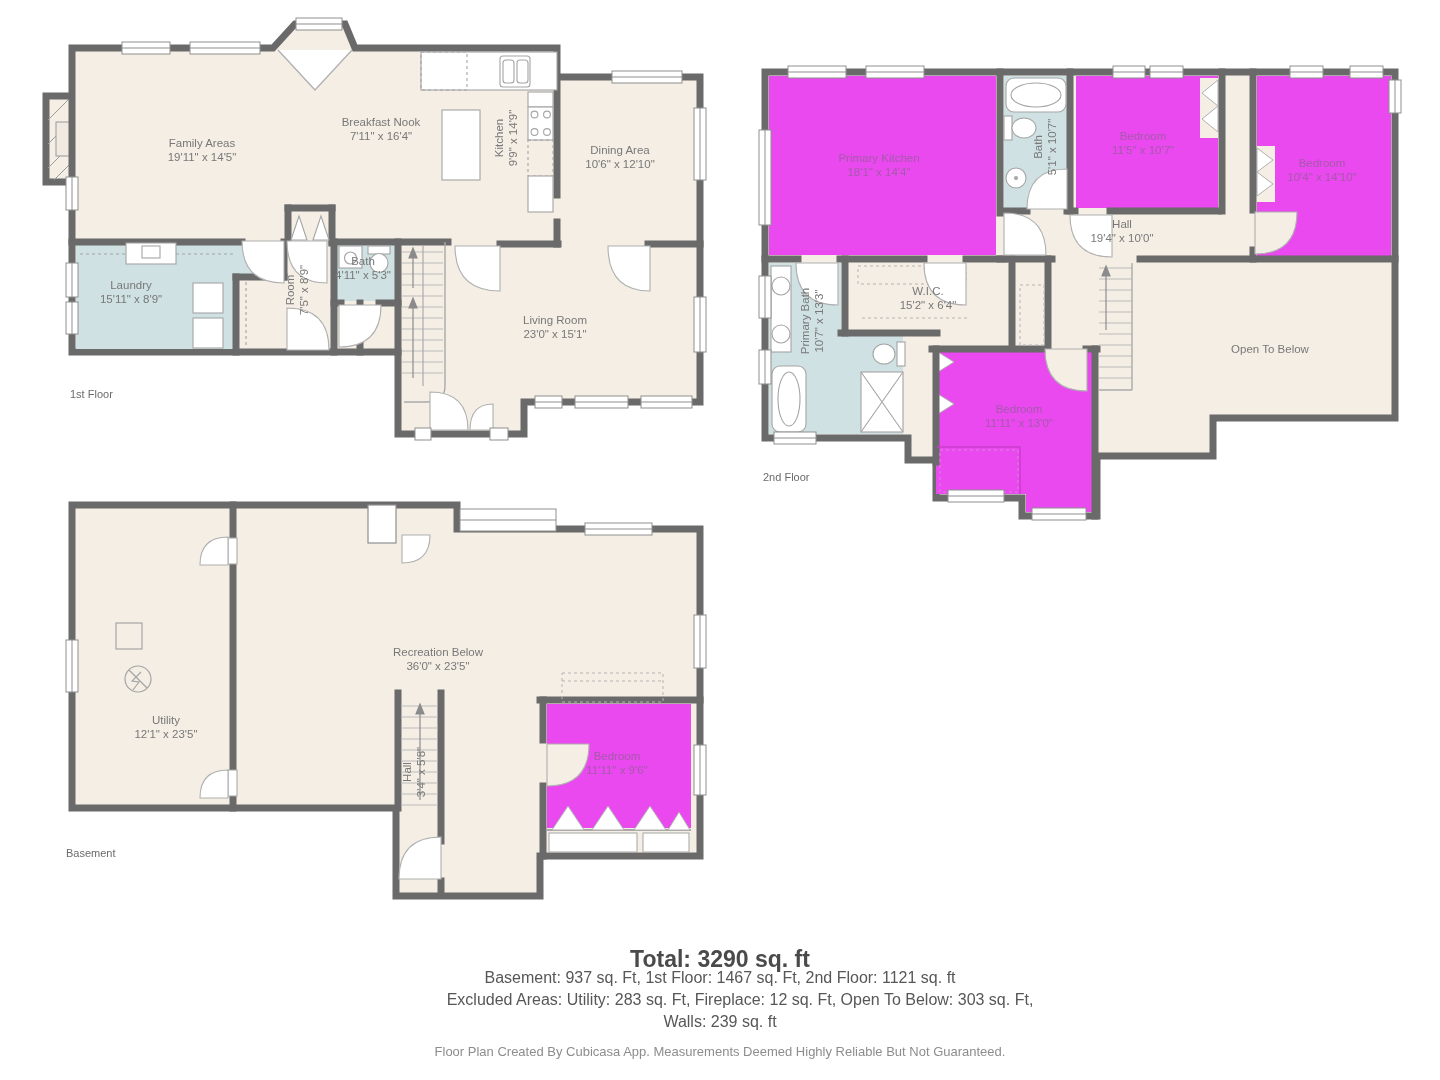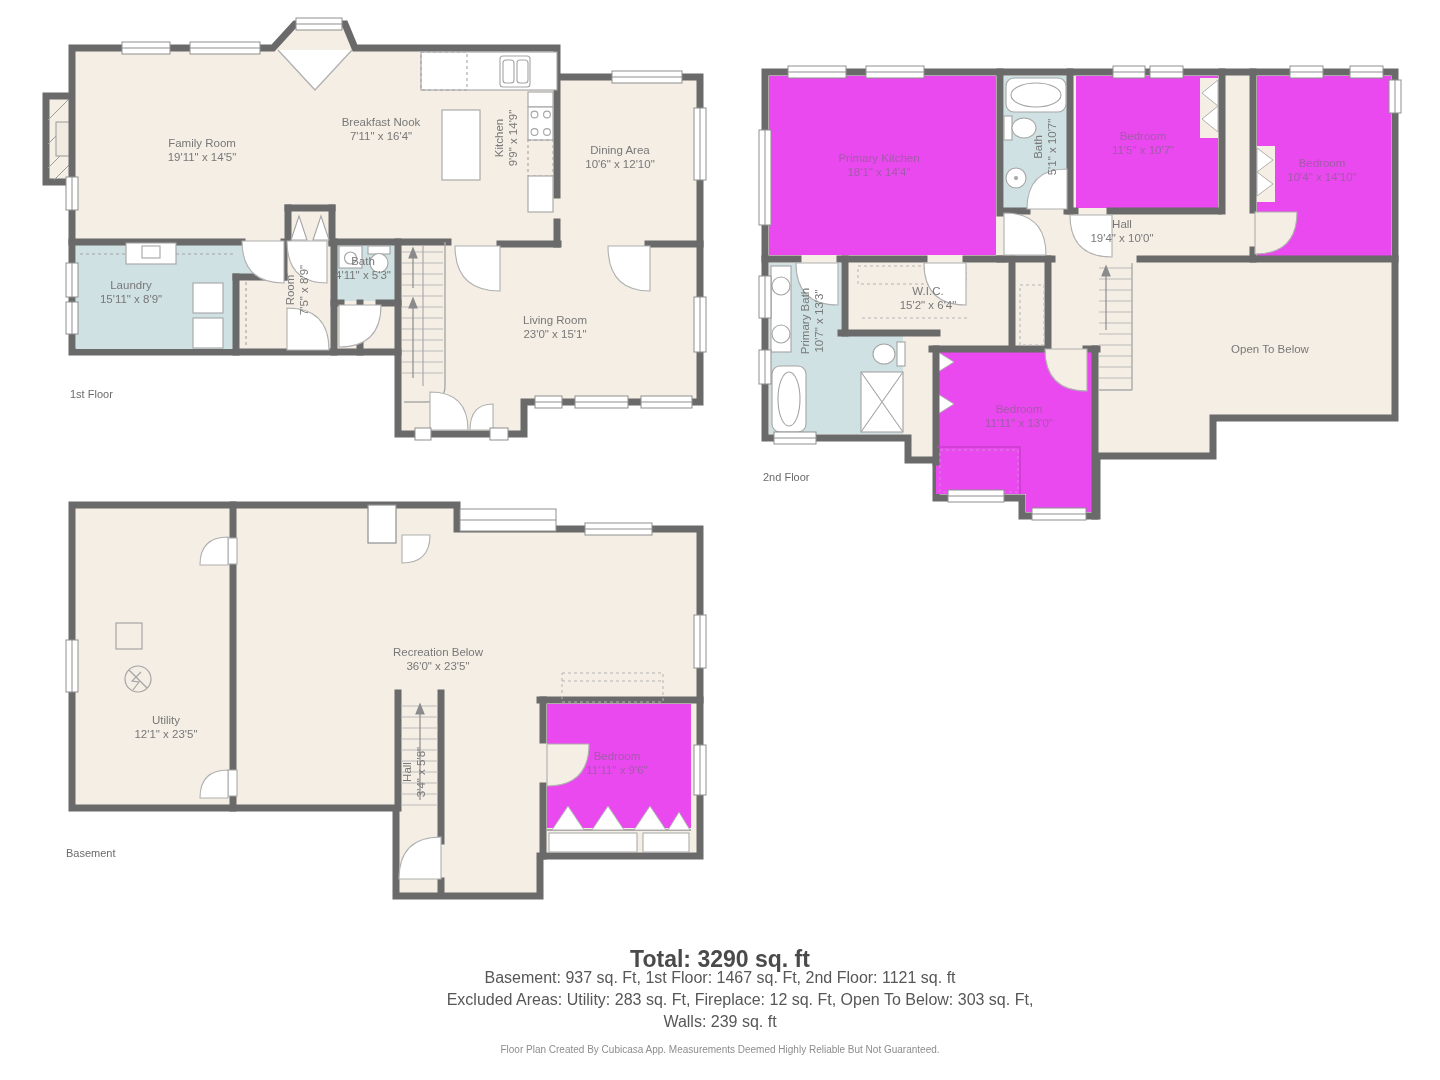--- a/index.html
+++ b/index.html
@@ -15,21 +15,21 @@
   }
   .room-label.rot { transform:translate(-50%,-50%) rotate(-90deg); }
   .room-label.pink { color:#a45aaa; }
   .floor-label {
     position:absolute; transform:translate(0,-50%);
     font-size:11px; color:#6b6b6b; white-space:nowrap;
   }
   .summary { position:absolute; left:0; width:100%; text-align:center; color:#575757; }
   .summary.total { font-weight:bold; font-size:23px; color:#4a4a4a; }
   .summary.line { font-size:16px; }
-  .summary.footer { font-size:10px; color:#8d8d8d; }
+  .summary.footer { font-size:13px; color:#8d8d8d; }
 </style>
 </head>
 <body>
 
 <div class="page">
 
 <svg class="plan-svg" width="1440" height="1080" viewBox="0 0 1440 1080">
 
   <g>
 
@@ -405,21 +405,21 @@
         <line x1="585" y1="529" x2="652" y2="529"></line>
         <line x1="72" y1="640" x2="72" y2="692"></line>
         <line x1="700" y1="615" x2="700" y2="668"></line>
             <line x1="700" y1="745" x2="700" y2="795"></line>
       </g>
     </g>
   </g>
 </svg>
 
 <div class="room-label" style="left:202px; top:150px;">
-  <div>Family Room</div>
+  <div>Family Areas</div>
       <div>19'11" x 14'5"</div>
 </div>
 <div class="room-label" style="left:381px; top:129px;">
   <div>Breakfast Nook</div>
       <div>7'11" x 16'4"</div>
 </div>
 <div class="room-label rot" style="left:506px; top:138px;">
   <div>Kitchen</div>
       <div>9'9" x 14'9"</div>
 </div>

